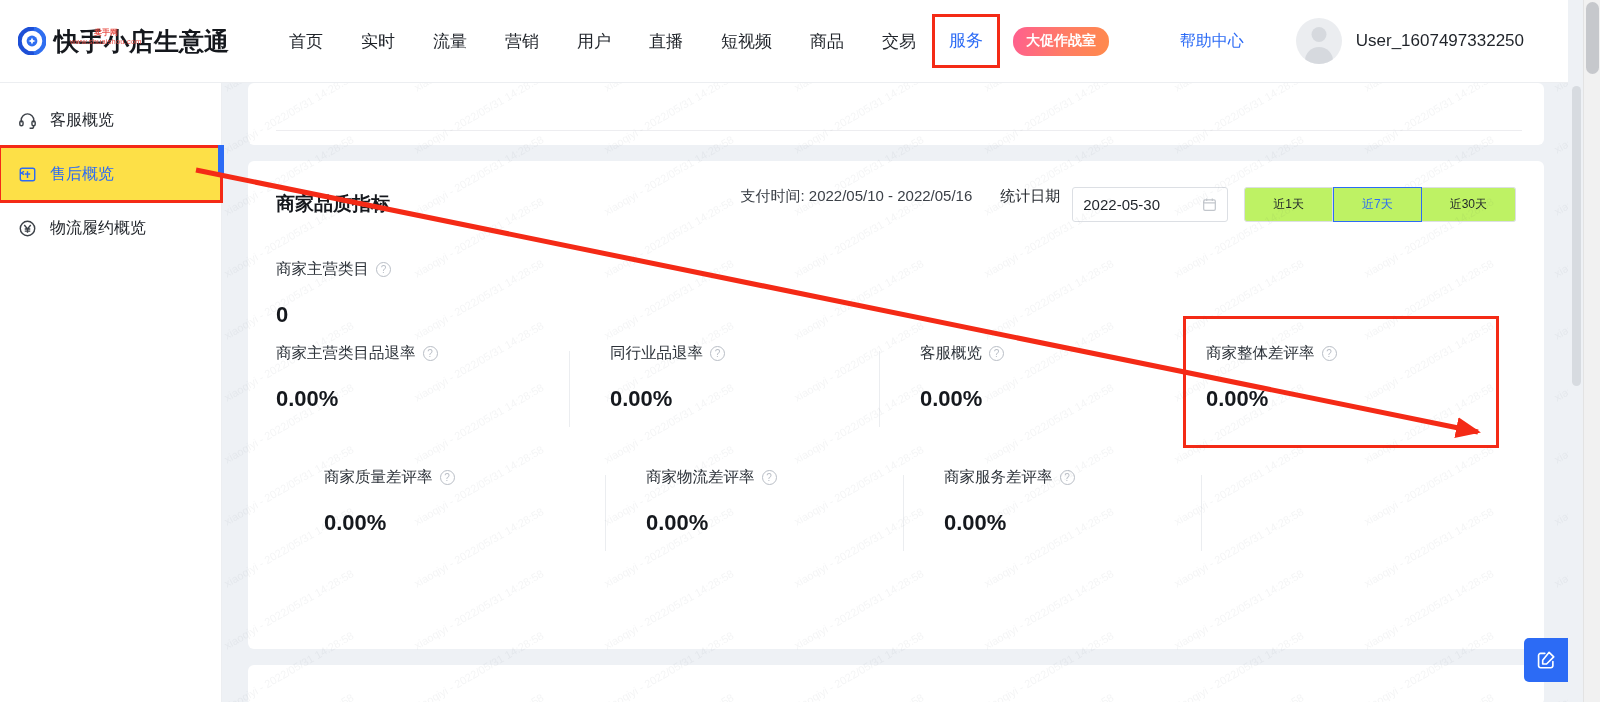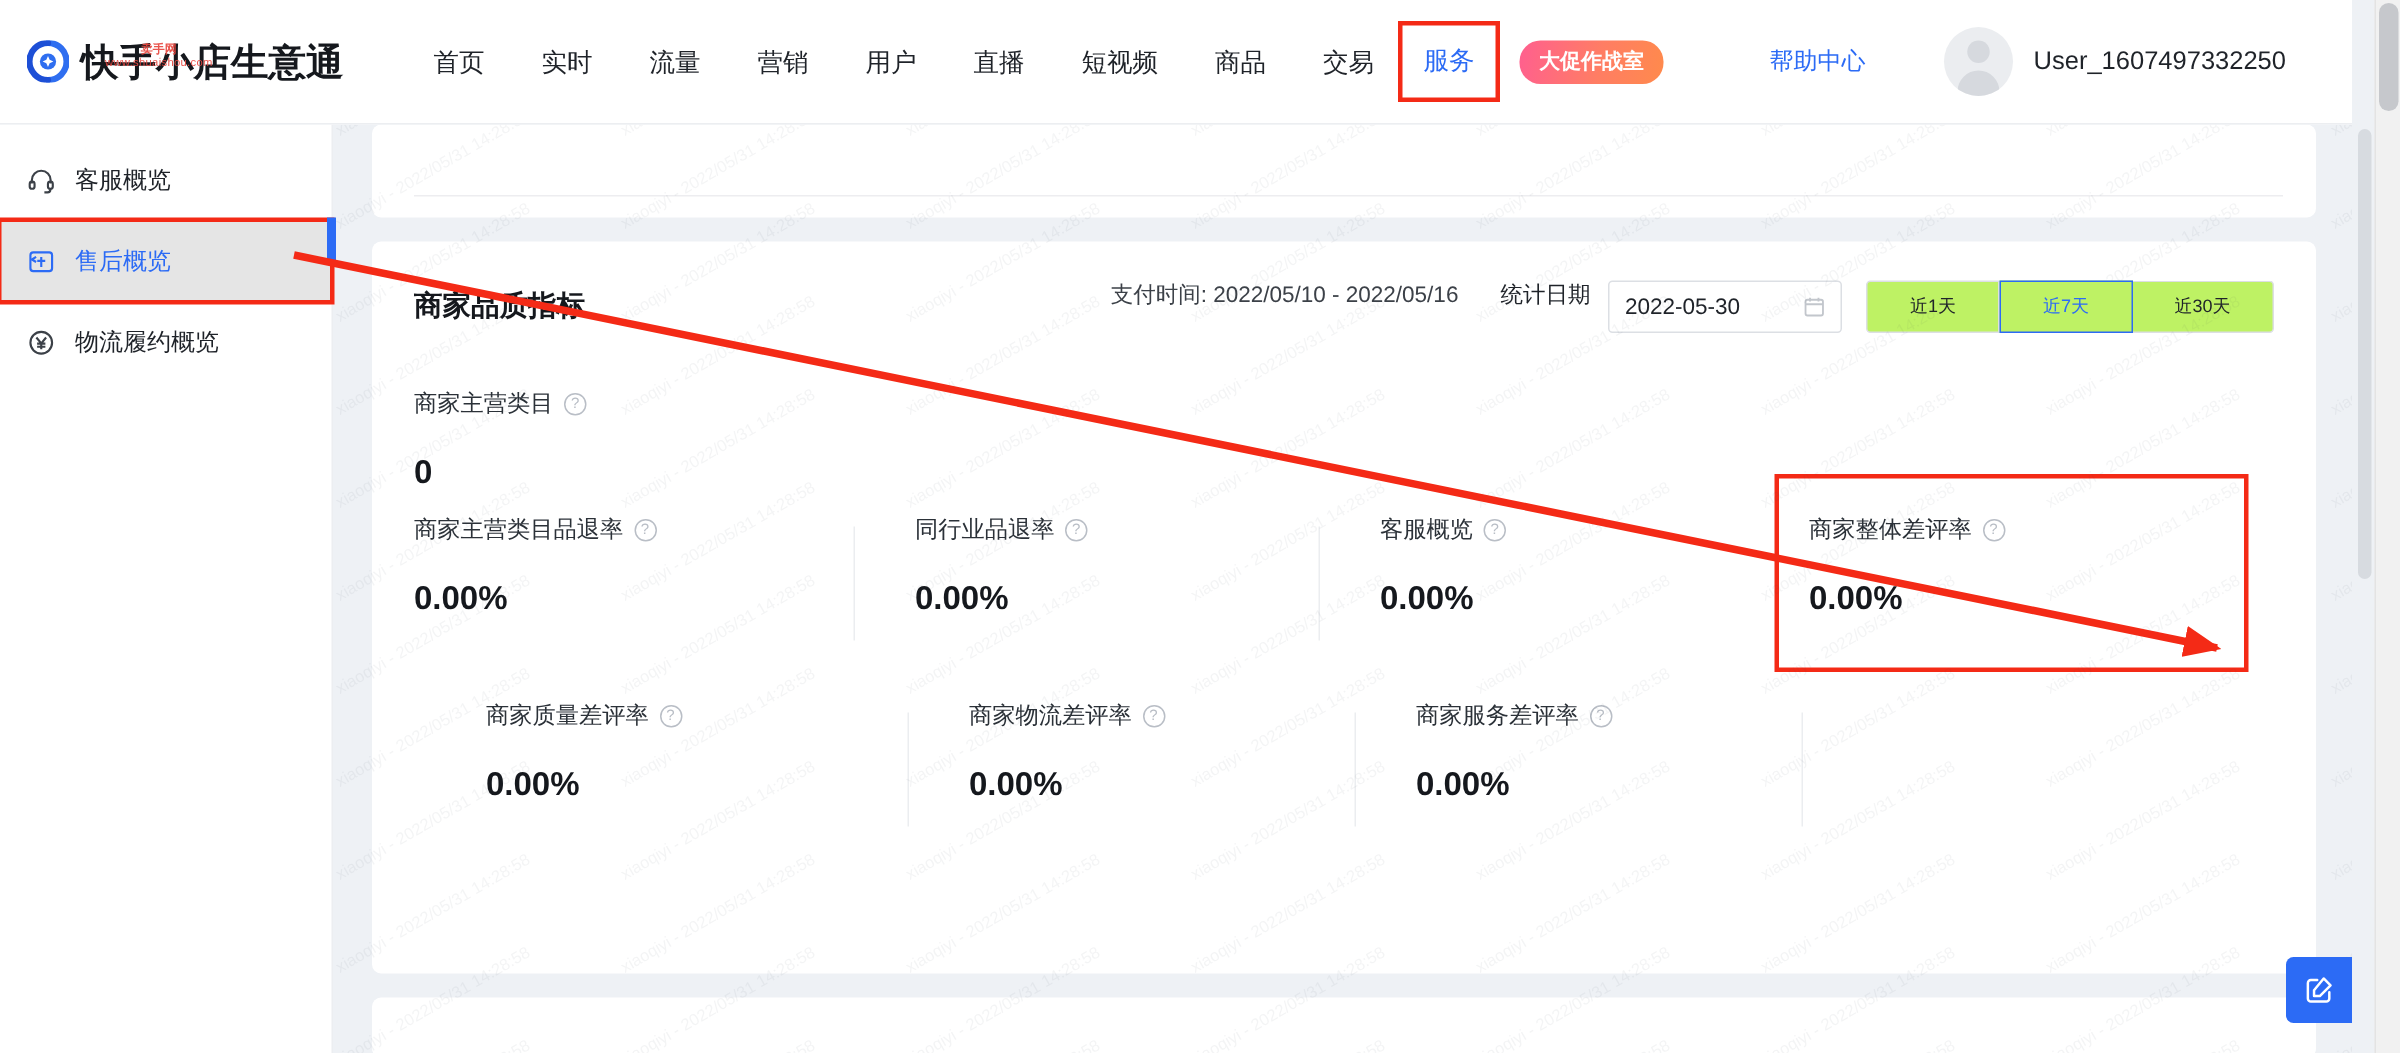--- a/index.html
+++ b/index.html
@@ -93,21 +93,21 @@
     z-index: 20;
   }
   .side-item {
     display: flex; align-items: center;
     height: 54px; padding-left: 14px;
     cursor: pointer; position: relative;
     font-size: 16px; color: #1f2329;
   }
   .side-item .s-ico { width: 26px; flex:0 0 26px; display:flex; align-items:center; justify-content:center; color:#3c4148;}
   .side-item .s-label { margin-left: 10px; white-space: nowrap;}
-  .side-item.active { background: #e5e5e5; color: #2c6bf5; }
+  .side-item.active { background: #fde047; color: #2c6bf5; }
   .side-item.active .s-ico { color: #2c6bf5; }
   .side-item.boxed { outline: 3px solid #f42a16; outline-offset: -1px; }
   .active-bar {
     position: absolute; left: 218px; top: 62px;
     width: 6px; height: 30px; background: #2c6bf5; z-index: 25;
   }
 
   
   .main {
     position: absolute; top: 83px; left: 222px;

